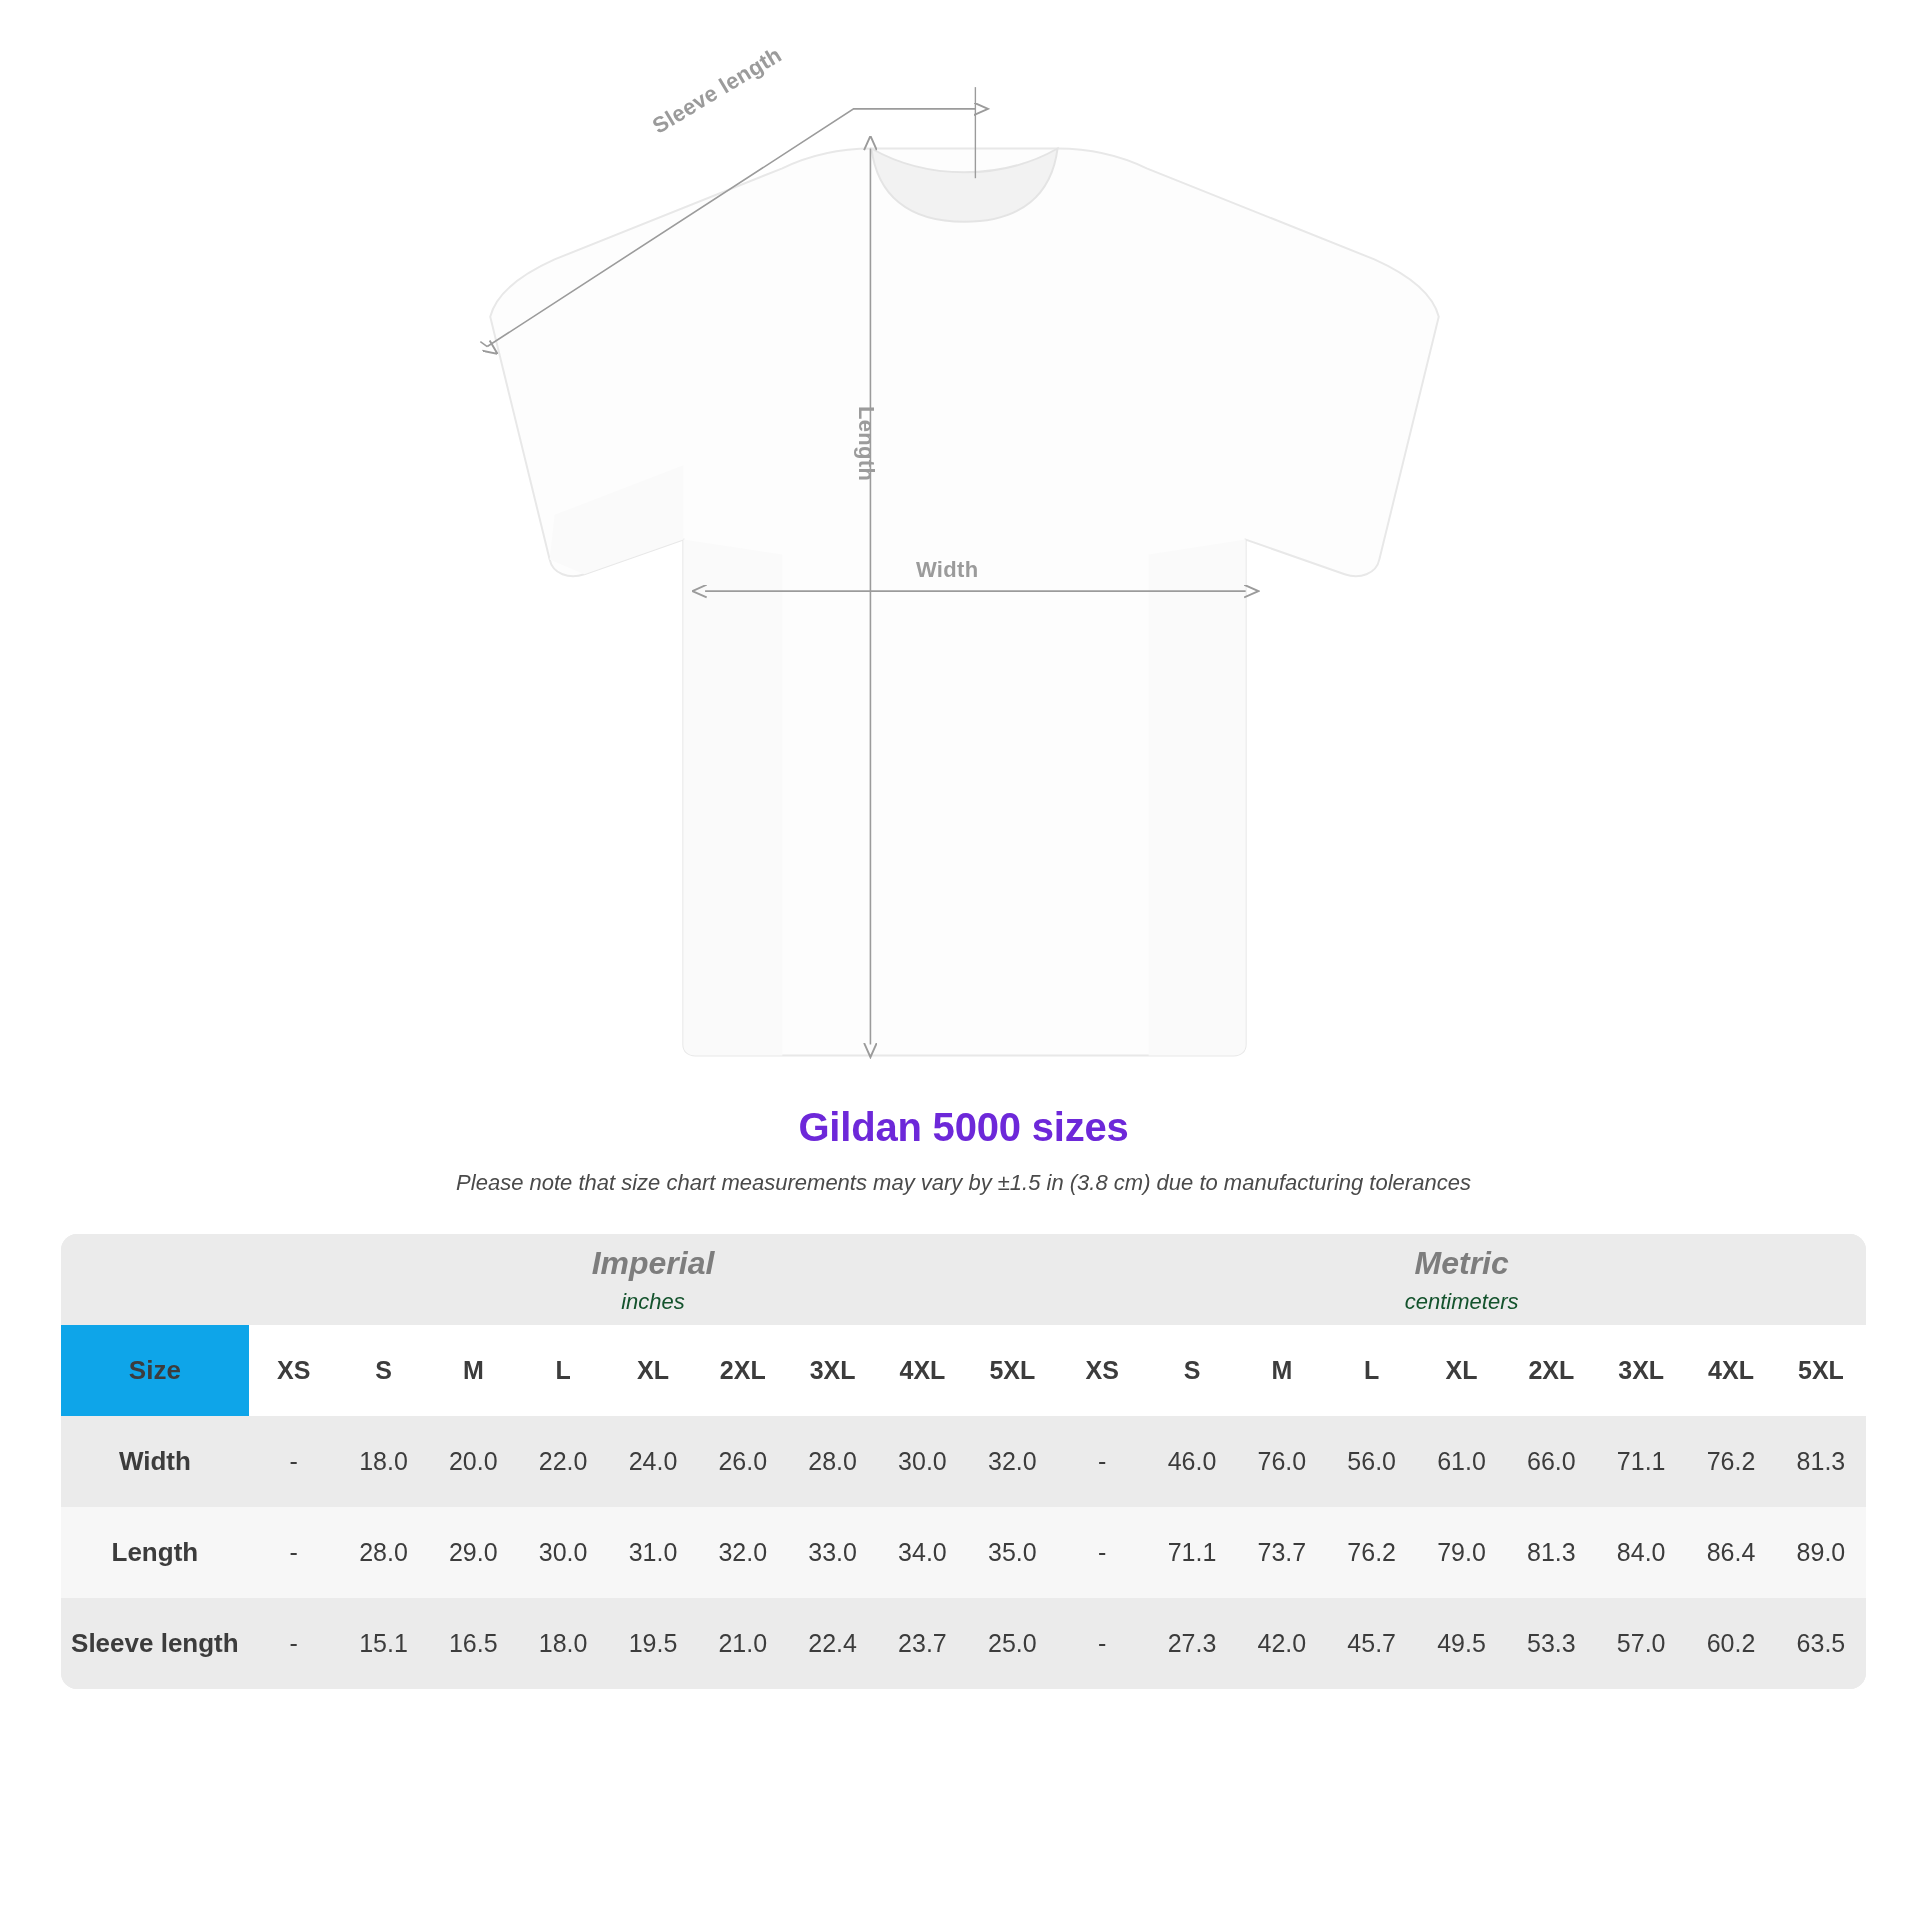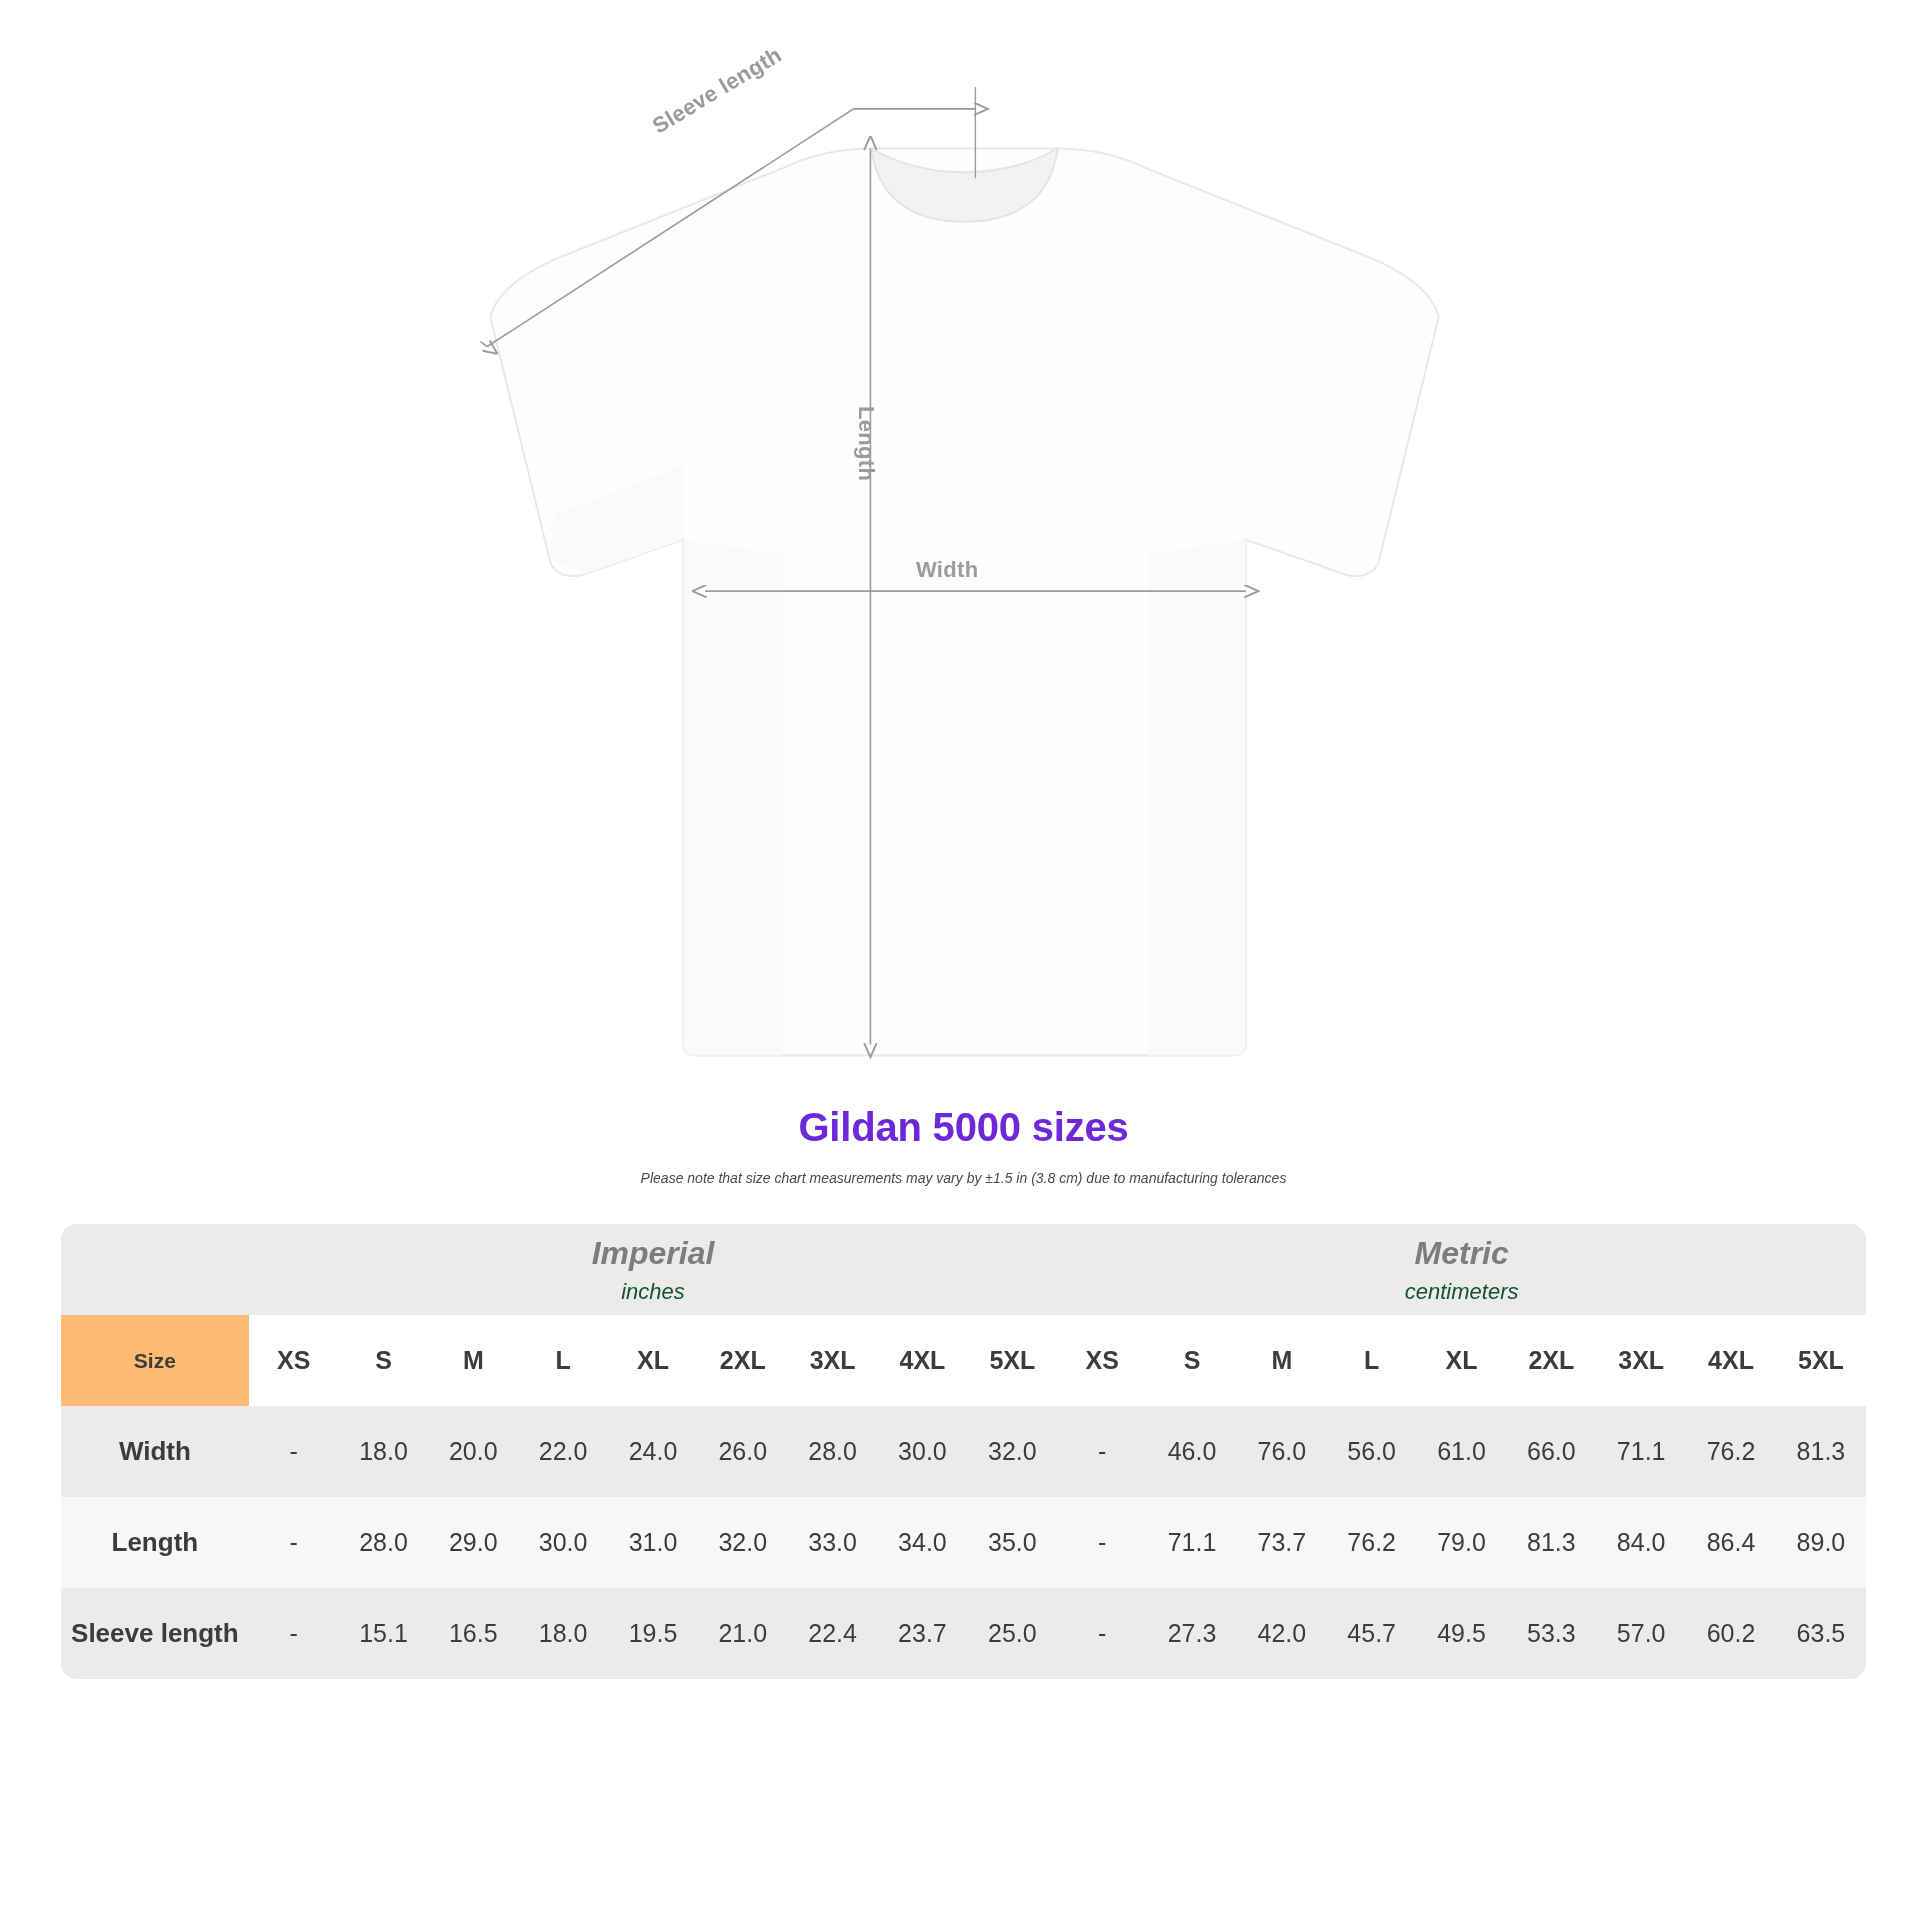--- a/index.html
+++ b/index.html
@@ -62,21 +62,21 @@
     margin-top: 6px;
   }
   .chart-title {
     font-size: 40px;
     font-weight: bold;
     color: #6d28d9;
     margin: 0;
     letter-spacing: -0.2px;
   }
   .chart-note {
-    font-size: 14px;
+    font-size: 22px;
     font-style: italic;
     color: #4a4a4a;
     margin-top: 20px;
   }
 
   
   .table-wrap {
     margin: 38px 61px 0 61px;
     border-radius: 16px;
     overflow: hidden;
@@ -118,22 +118,22 @@
   .size-row td {
     height: 91px;
     background: #ffffff;
     font-weight: bold;
     color: #4b4b4b;
     font-size: 26px;
     border-right: 2px solid #ebebeb;
   }
   .size-row td:last-child { border-right: none; }
   .size-row td.rowlabel {
-    background: #fdba74;
-    font-size: 21px;
+    background: #0ea5e9;
+    font-size: 26px;
   }
   
   .data-row td {
     height: 91px;
     border-right: 2px solid #ffffff;
     border-top: 2px solid #ffffff;
   }
   .data-row.shade td { background: #ebebeb; }
   .data-row.plain td { background: #f7f7f7; }
   .data-row td.rowlabel {

